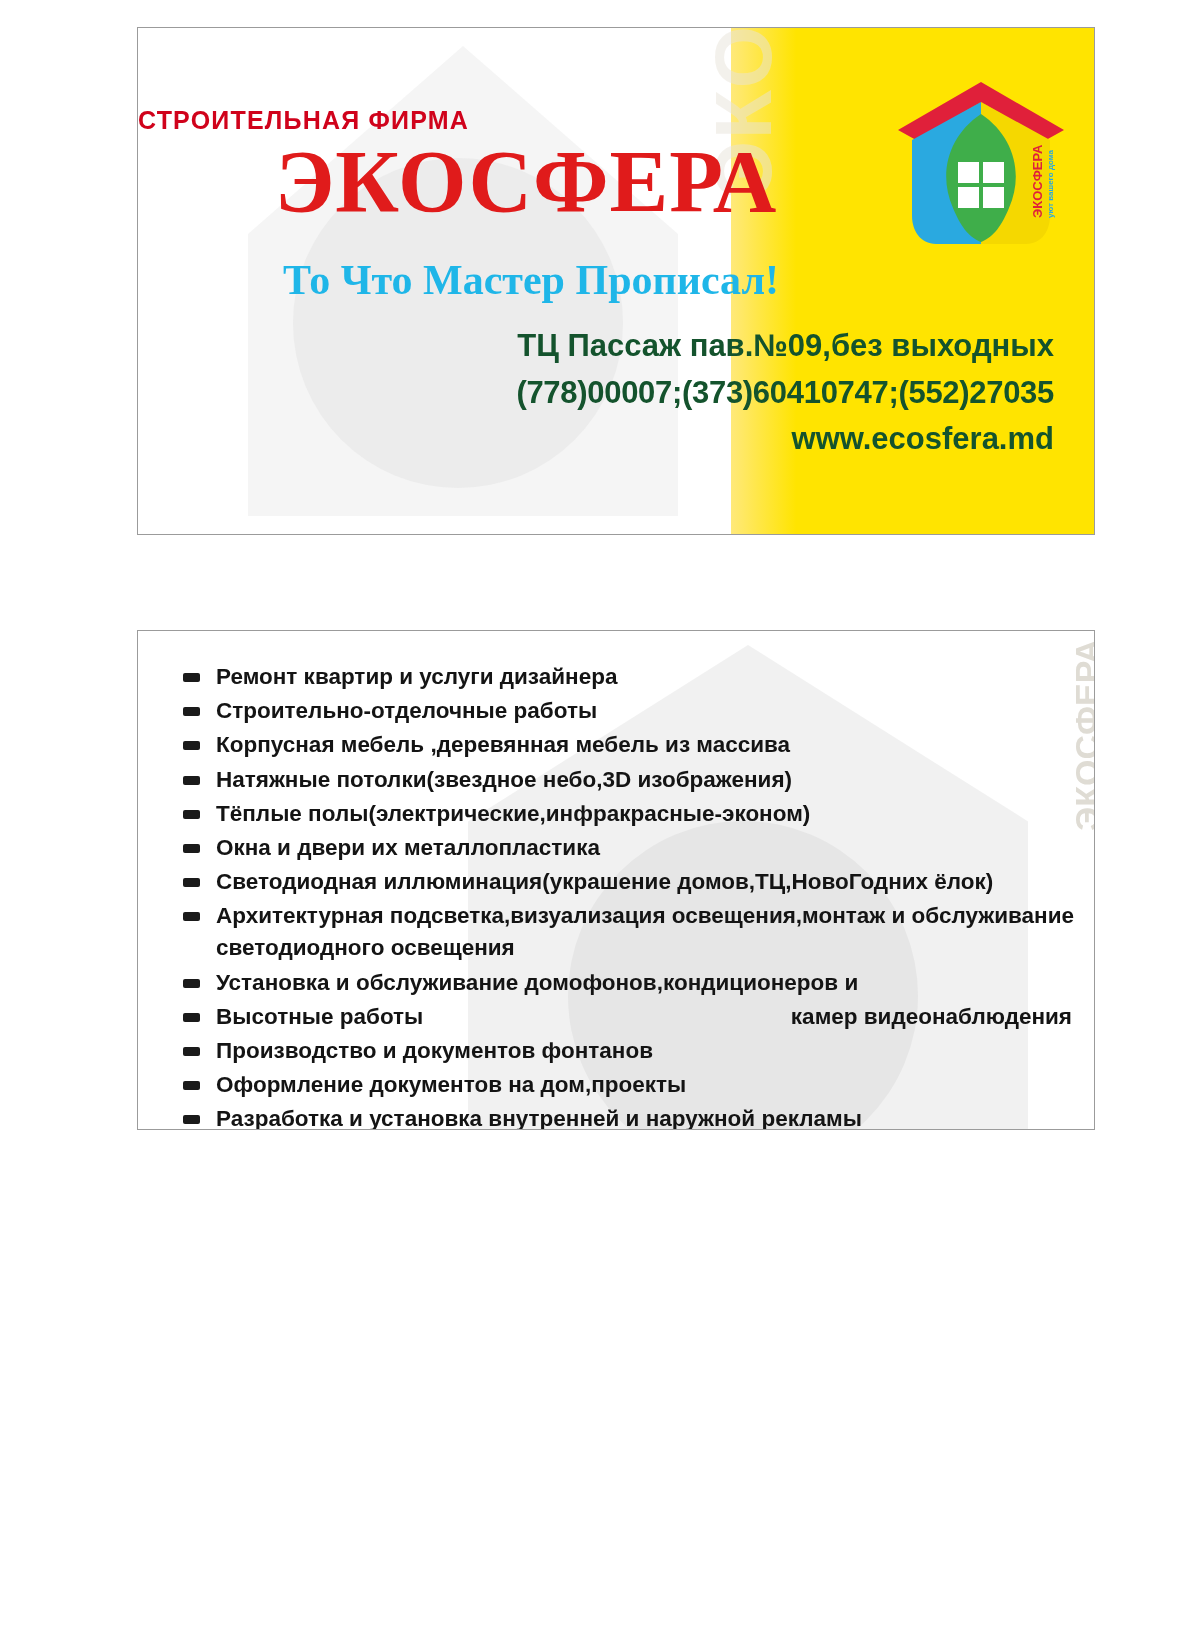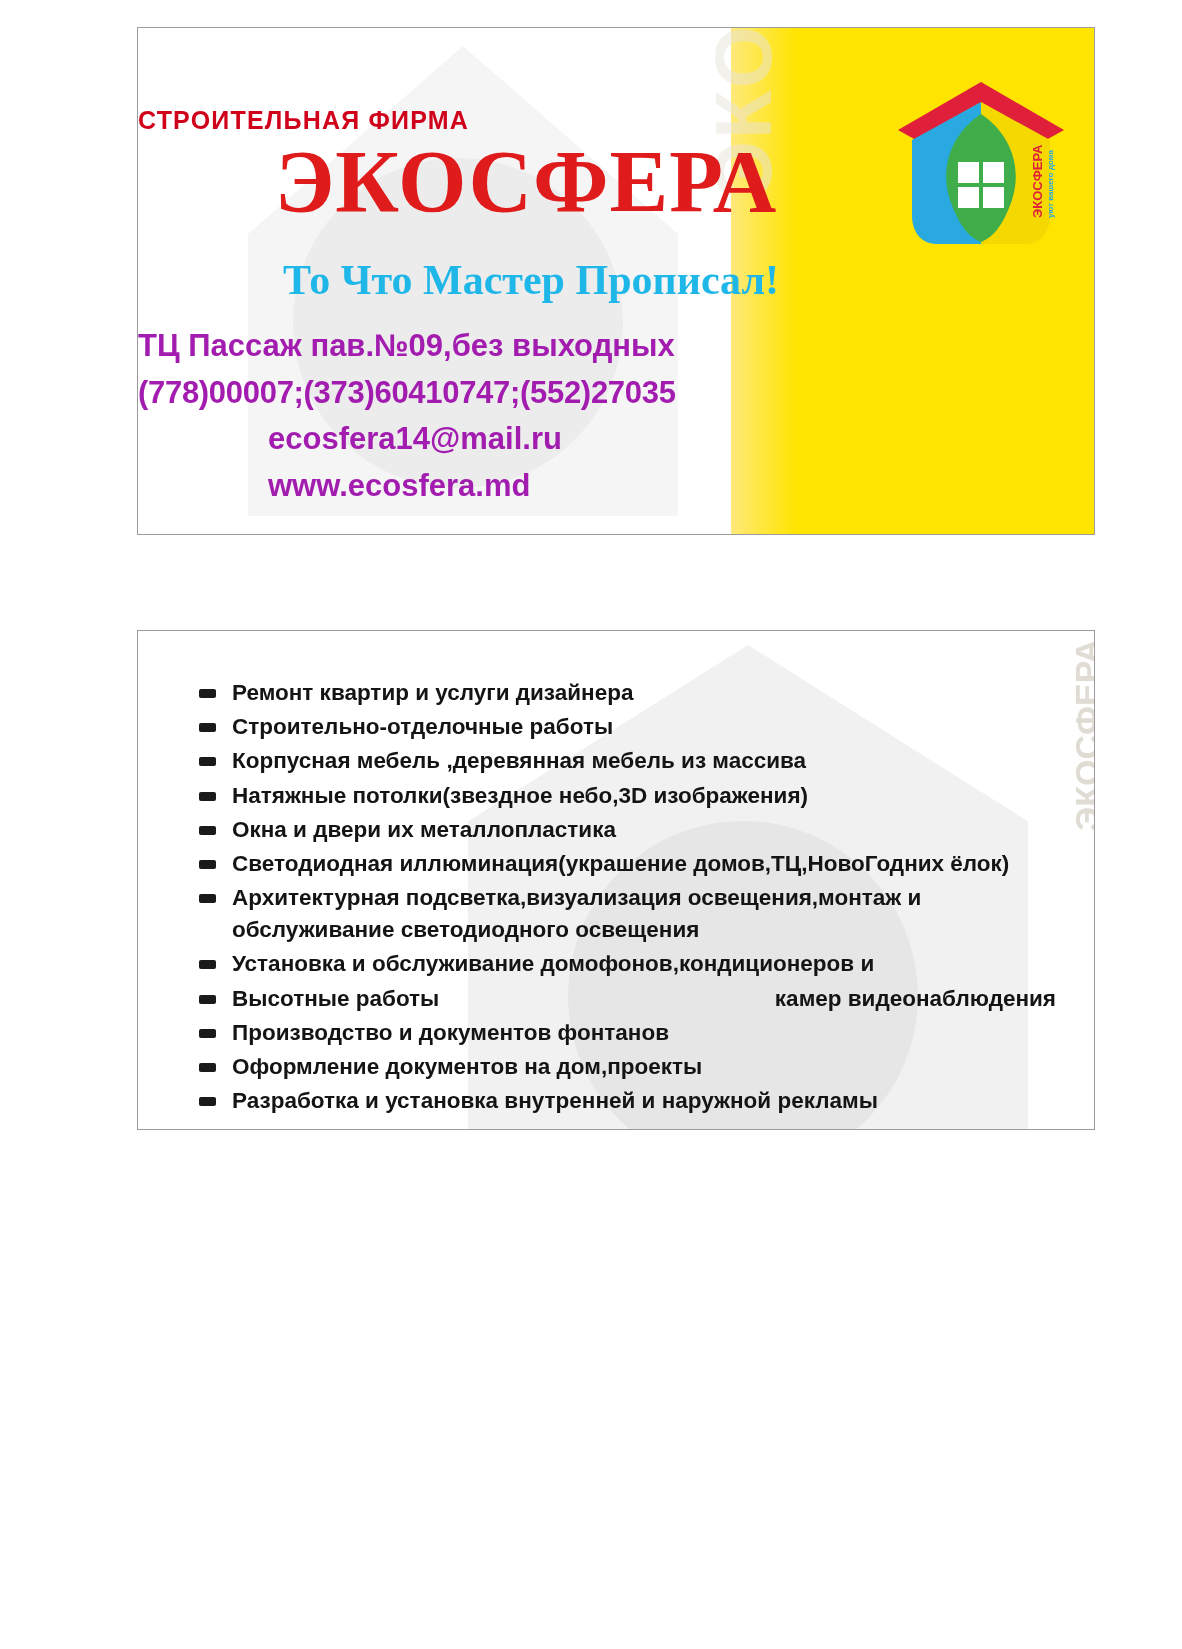--- a/index.html
+++ b/index.html
@@ -106,22 +106,22 @@
     color: #1fb6e8;
     font-family: "Liberation Serif", serif;
     font-weight: bold;
     font-size: 42px;
   }
   .contacts {
     position: absolute;
     left: 0;
     right: 40px;
     top: 295px;
-    text-align: left;
-    color: #a21caf;
+    text-align: right;
+    color: #14532d;
     font-weight: bold;
     font-size: 31px;
     line-height: 1.50;
   }
   .contacts .line2 { letter-spacing: -0.3px; }
   .contacts .line3,
   .contacts .line4 { padding-left: 130px; }
 
   
   .logo {
@@ -172,21 +172,21 @@
     font-weight: bold;
     color: #dfdcd4;
     transform: rotate(-90deg);
     transform-origin: left top;
     white-space: nowrap;
   }
 
   .svc-list {
     position: relative;
     z-index: 3;
-    margin: 16px;
+    margin: 0;
     padding: 30px 20px 0 45px;
     list-style: none;
   }
   .svc-list li {
     position: relative;
     font-size: 22.5px;
     font-weight: bold;
     color: #141414;
     line-height: 1.43;
     padding-left: 33px;
@@ -219,21 +219,20 @@
   <div class="wm wm-text">ЭКОСФЕРА</div>
 
   <div class="card-inner">
     <div class="tagline-top">СТРОИТЕЛЬНАЯ ФИРМА</div>
     <div class="brand">ЭКОСФЕРА</div>
     <div class="slogan">То Что Мастер Прописал!</div>
 
     <div class="contacts">
       <div class="line1">ТЦ Пассаж пав.№09,без выходных</div>
       <div class="line2">(778)00007;(373)60410747;(552)27035</div>
-      <div class="line3">ecosfera14@mail.ru</div>
       <div class="line4">www.ecosfera.md</div>
     </div>
 
     <div class="logo">
       <svg width="170" height="175" viewBox="0 0 170 175" xmlns="http://www.w3.org/2000/svg">
 
         <polygon points="85,4 168,52 150,62 85,24 20,62 2,52" fill="#e0203a"></polygon>
         <polygon points="85,24 150,62 150,72 85,34 20,72 20,62" fill="#b81830"></polygon>
 
         <path d="M16,62 L85,24 L85,166 L40,166 C24,166 16,152 16,138 Z" fill="#2aa9e0"></path>
@@ -261,20 +260,21 @@
   <div class="svc-wm-text">
     <span>ЭКОСФЕРА</span>
     
   </div>
 
   <ul class="svc-list">
     <li>Ремонт квартир и услуги дизайнера</li>
     <li>Строительно-отделочные работы</li>
     <li>Корпусная мебель ,деревянная мебель из массива</li>
     <li>Натяжные потолки(звездное небо,3D изображения)</li>
+    <li>Тёплые полы(электрические,инфракрасные-эконом)</li>
     <li>Окна и двери их металлопластика</li>
     <li>Светодиодная иллюминация(украшение домов,ТЦ,НовоГодних ёлок)</li>
     <li>Архитектурная подсветка,визуализация освещения,монтаж и обслуживание светодиодного освещения</li>
     <li>Установка и обслуживание домофонов,кондиционеров и</li>
     <li>
       <span>Высотные работы</span>
       <span class="tail">камер видеонаблюдения</span>
     </li>
     <li>Производство и документов фонтанов</li>
     <li>Оформление документов на дом,проекты</li>

